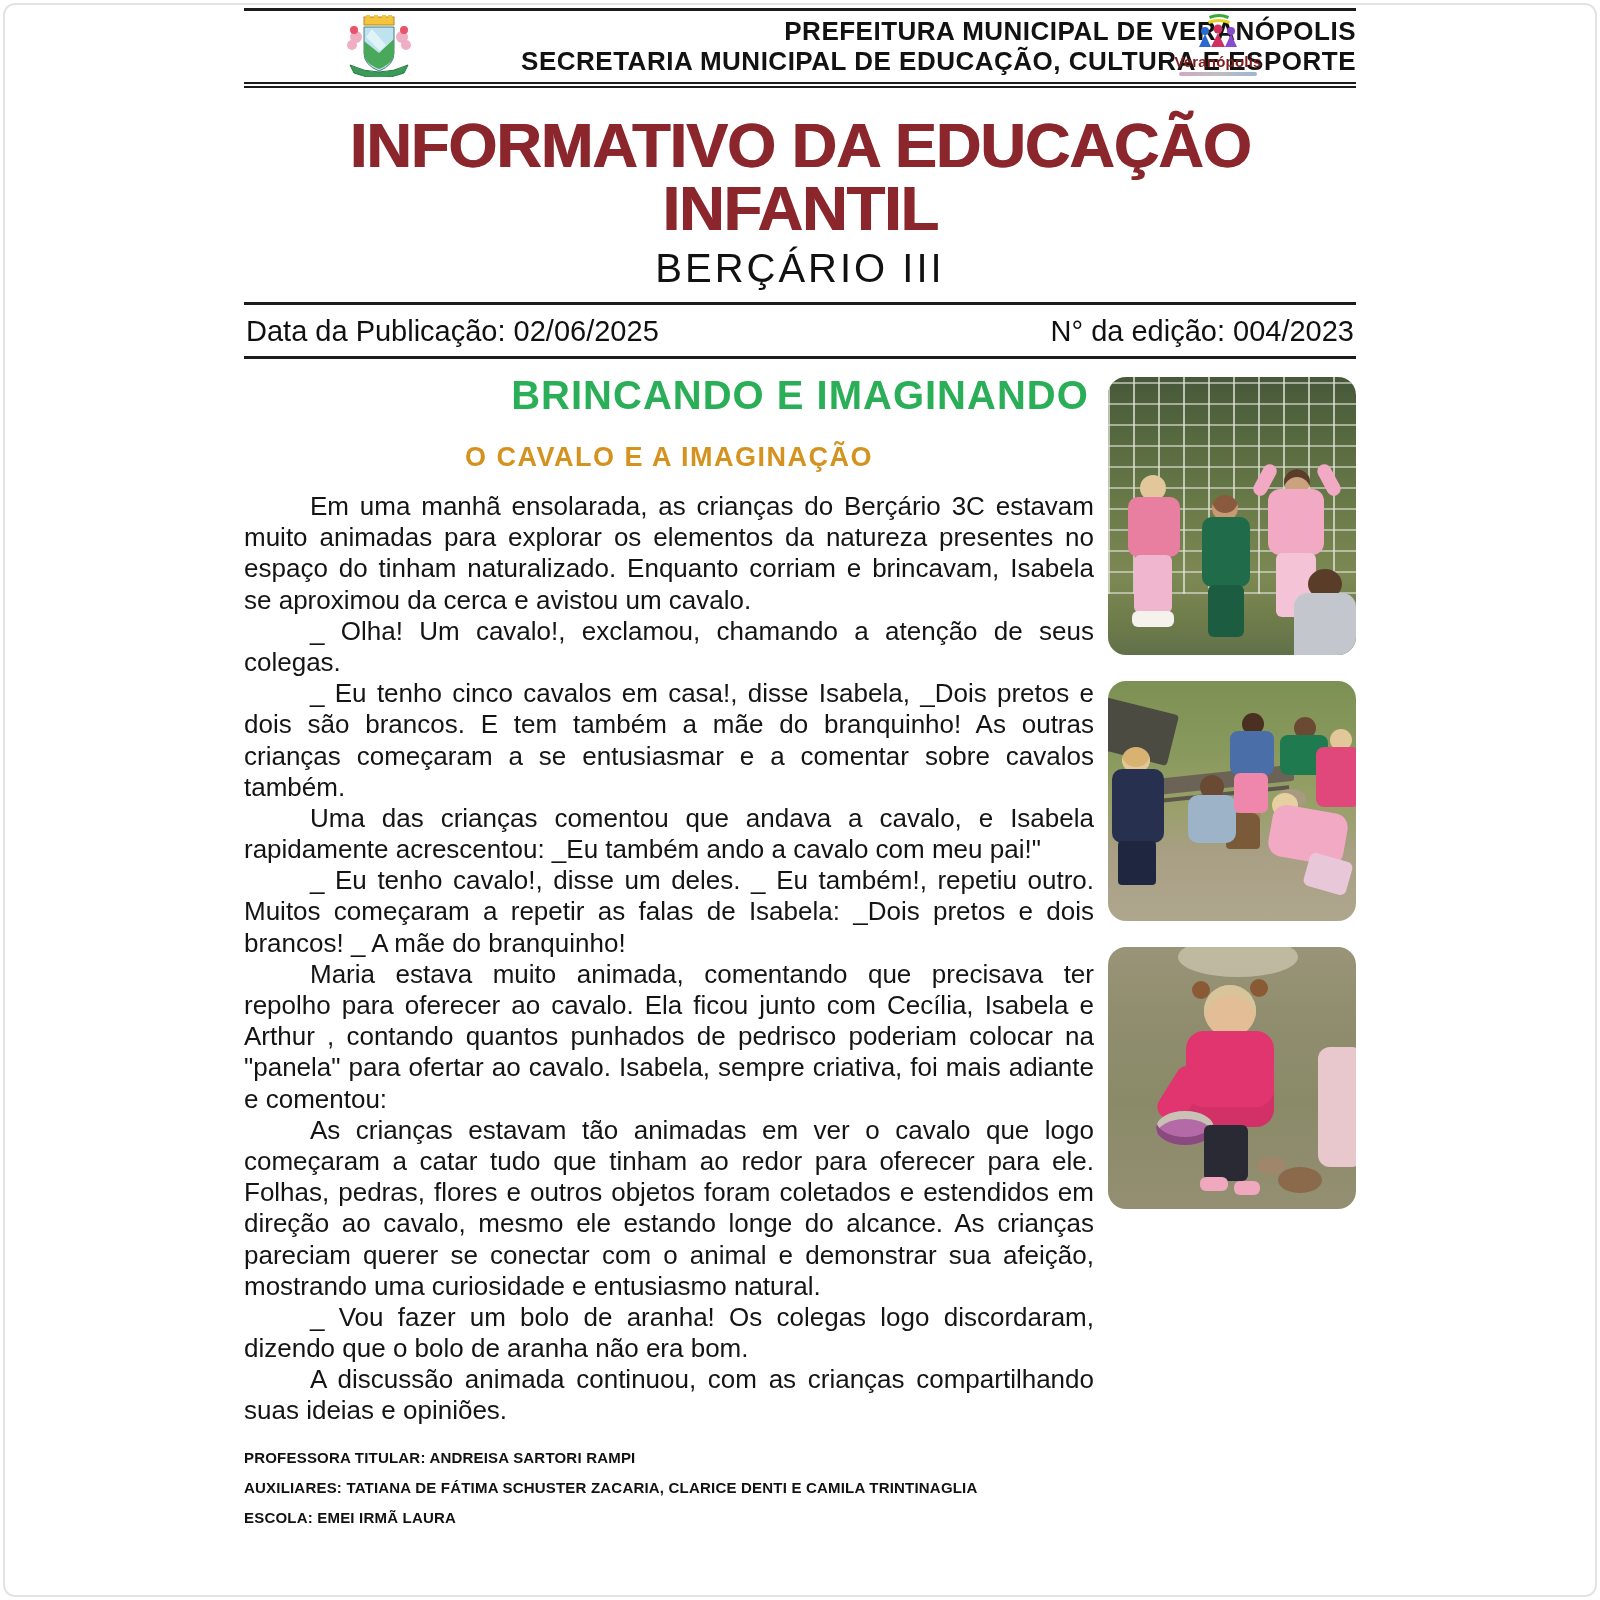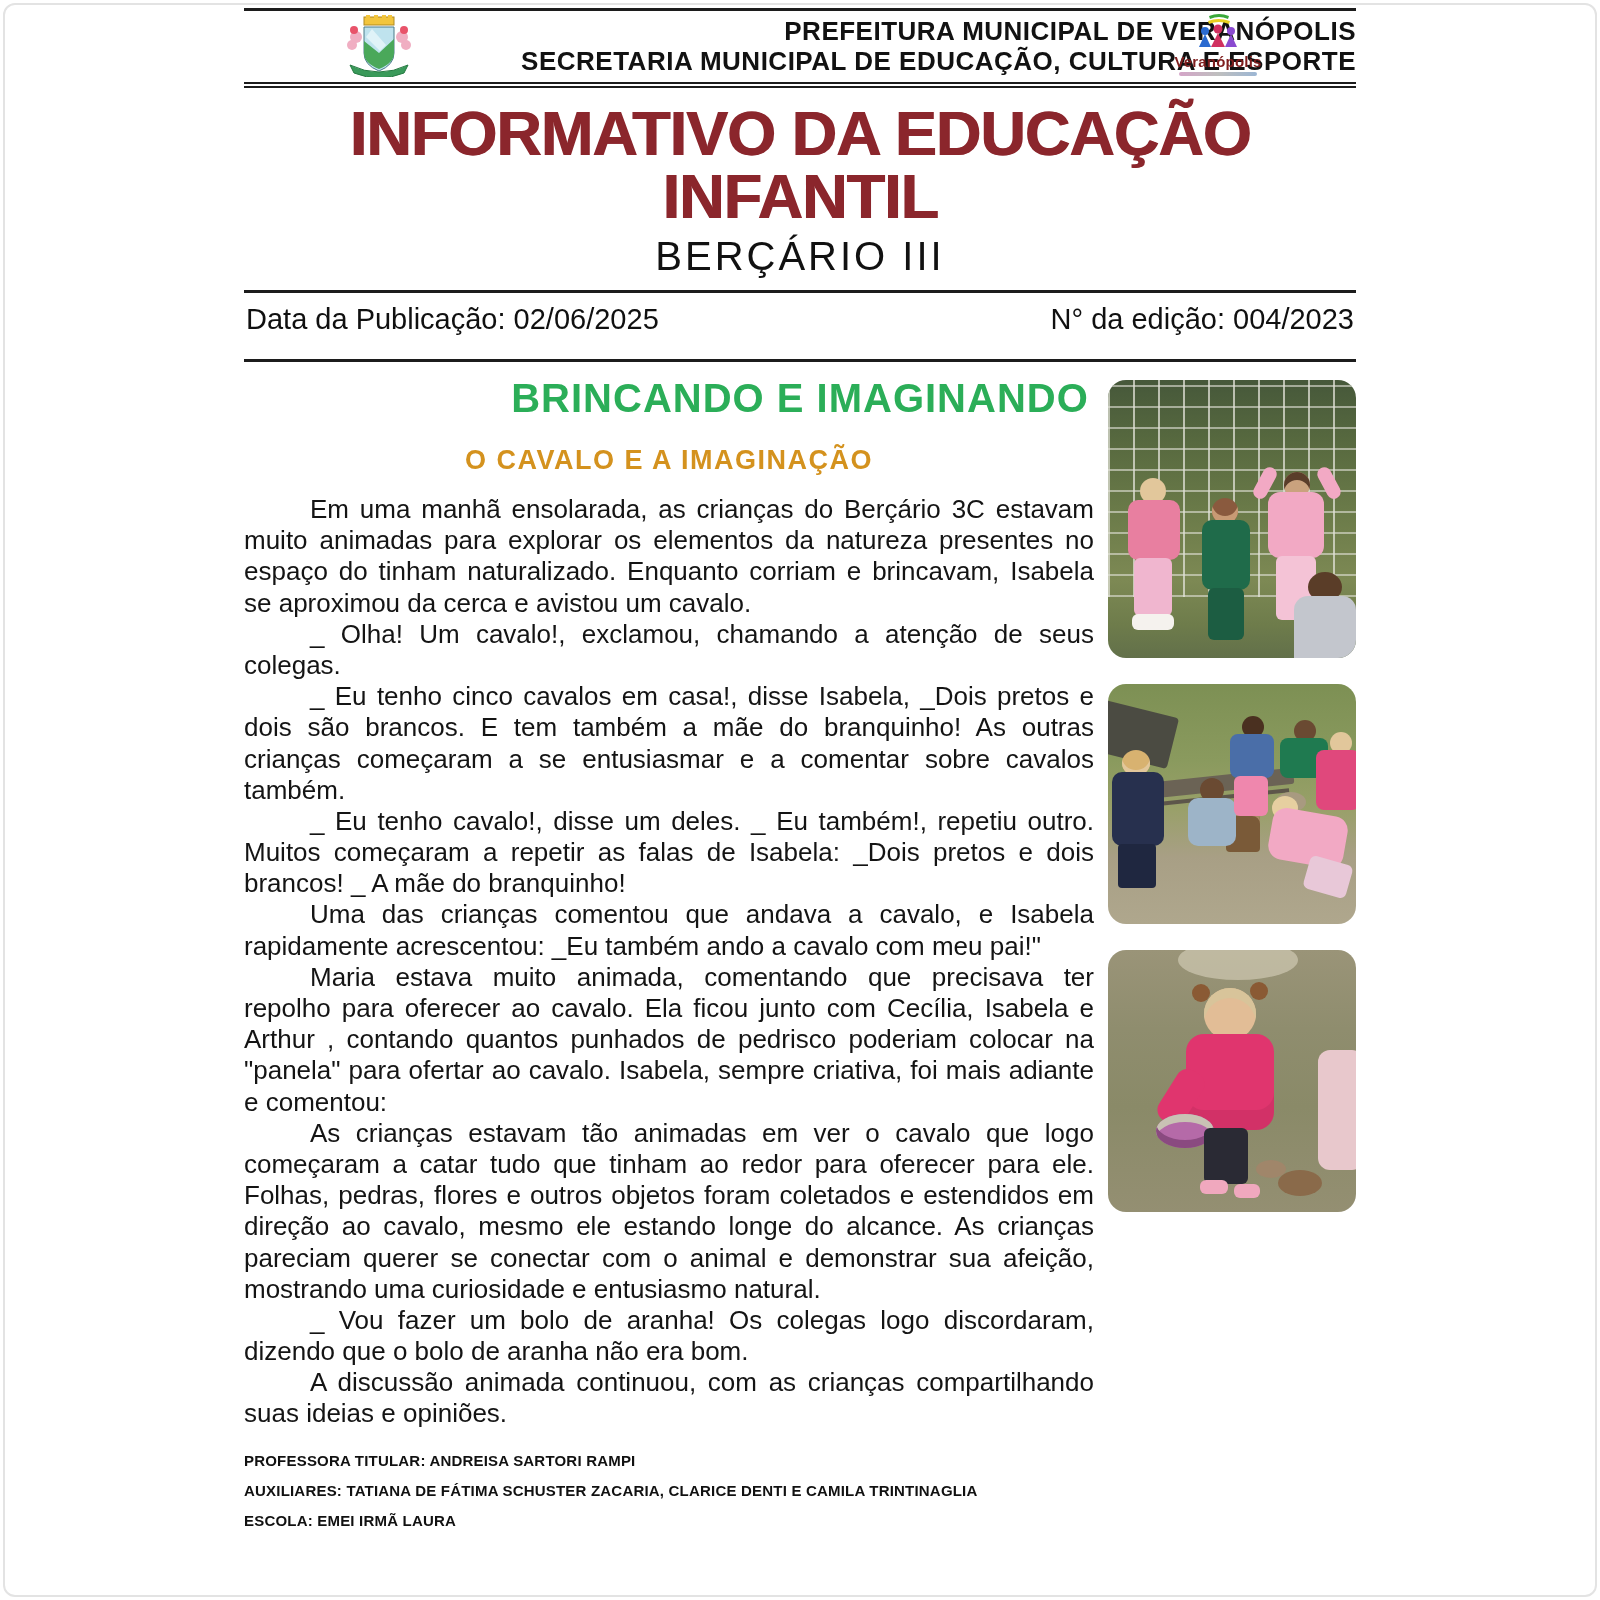--- a/index.html
+++ b/index.html
@@ -13,26 +13,26 @@
          padding:5px 0 6px 0; text-align:center; }
   .hdr-line { font-weight:bold; font-size:26px; line-height:30px; letter-spacing:.5px; color:#121212;text-align:right; }
   .crest { position:absolute; left:98px; top:4px; }
   .vlogo { position:absolute; right:88px; top:2px; width:100px; text-align:center; }
   .vlogo-name { display:block; font-size:15px; font-weight:bold; color:#7f1d1d; letter-spacing:.2px; }
   .vlogo-tag { display:block; height:4px; width:78px; margin:2px auto 0;
                background:linear-gradient(90deg,#b05a9a,#8a8a8a,#4a7ab0); opacity:.55; border-radius:2px; }
 
   
   .title { text-align:center; font-size:63px; font-weight:bold; letter-spacing:-1px;
-           color:#8b262c; margin-top:14px; line-height:1.0;
+           color:#8b262c; margin-top:26px; line-height:1.0;
            text-shadow:1px 0 0 #8b262c; }
   .subtitle { text-align:center; font-size:40px; font-weight:400; letter-spacing:3px;
               color:#111; margin-top:8px; line-height:1.0; }
   hr.rule { border:none; border-top:3px solid #1c1c1c; margin-top:14px; }
-  .meta { display:flex; justify-content:space-between; font-size:29px; padding:10px 2px 23px 2px; color:#101010; }
+  .meta { display:flex; justify-content:space-between; font-size:29px; padding:10px 2px 8px 2px; color:#101010; }
   hr.rule2 { border:none; border-top:3px solid #1c1c1c; }
 
   
   .sec1 { position:relative; padding-top:14px; }
   .h-green { text-align:center; font-size:40px; font-weight:bold; letter-spacing:1px; color:#2bae58; }
   .h-orange { width:850px; text-align:center; font-size:27px; font-weight:bold; letter-spacing:1.5px;
               color:#d4921e; margin-top:24px; }
   .body1 { margin-top:18px; width:850px; font-size:26px; line-height:1.2; text-align:justify; color:#141414; }
   .body1 p { text-indent:66px; }
   .credits1 { margin-top:16px; font-size:15px; font-weight:bold; line-height:30px; color:#111; letter-spacing:.2px; }
@@ -98,22 +98,22 @@
   <hr class="rule2">
 
   <div class="sec1">
     <div class="h-green">BRINCANDO E IMAGINANDO</div>
     <div class="h-orange">O CAVALO E A IMAGINAÇÃO</div>
 
     <div class="body1">
       <p>Em uma manhã ensolarada, as crianças do Berçário 3C estavam muito animadas para explorar os elementos da natureza presentes no espaço do tinham naturalizado. Enquanto corriam e brincavam, Isabela se aproximou da cerca e avistou um cavalo.</p>
       <p>_ Olha! Um cavalo!, exclamou, chamando a atenção de seus colegas.</p>
       <p>_ Eu tenho cinco cavalos em casa!, disse Isabela, _Dois pretos e dois são brancos. E tem também a mãe do branquinho! As outras crianças começaram a se entusiasmar e a comentar sobre cavalos também.</p>
+      <p>Uma das crianças comentou que andava a cavalo, e Isabela rapidamente acrescentou: _Eu também ando a cavalo com meu pai!"</p>
       <p>_ Eu tenho cavalo!, disse um deles. _ Eu também!, repetiu outro. Muitos começaram a repetir as falas de Isabela: _Dois pretos e dois brancos! _ A mãe do branquinho!</p>
-      <p>Uma das crianças comentou que andava a cavalo, e Isabela rapidamente acrescentou: _Eu também ando a cavalo com meu pai!"</p>
       <p>Maria estava muito animada, comentando que precisava ter repolho para oferecer ao cavalo. Ela ficou junto com Cecília, Isabela e Arthur , contando quantos punhados de pedrisco poderiam colocar na "panela" para ofertar ao cavalo. Isabela, sempre criativa, foi mais adiante e comentou:</p>
       <p>As crianças estavam tão animadas em ver o cavalo que logo começaram a catar tudo que tinham ao redor para oferecer para ele. Folhas, pedras, flores e outros objetos foram coletados e estendidos em direção ao cavalo, mesmo ele estando longe do alcance. As crianças pareciam querer se conectar com o animal e demonstrar sua afeição, mostrando uma curiosidade e entusiasmo natural.</p>
       <p>_ Vou fazer um bolo de aranha! Os colegas logo discordaram, dizendo que o bolo de aranha não era bom.</p>
       <p>A discussão animada continuou, com as crianças compartilhando suas ideias e opiniões.</p>
     </div>
 
     <div class="credits1">
       <div>PROFESSORA TITULAR: ANDREISA SARTORI RAMPI</div>
       <div>AUXILIARES: TATIANA DE FÁTIMA SCHUSTER ZACARIA, CLARICE DENTI E CAMILA TRINTINAGLIA</div>
       <div>ESCOLA: EMEI IRMÃ LAURA</div>

